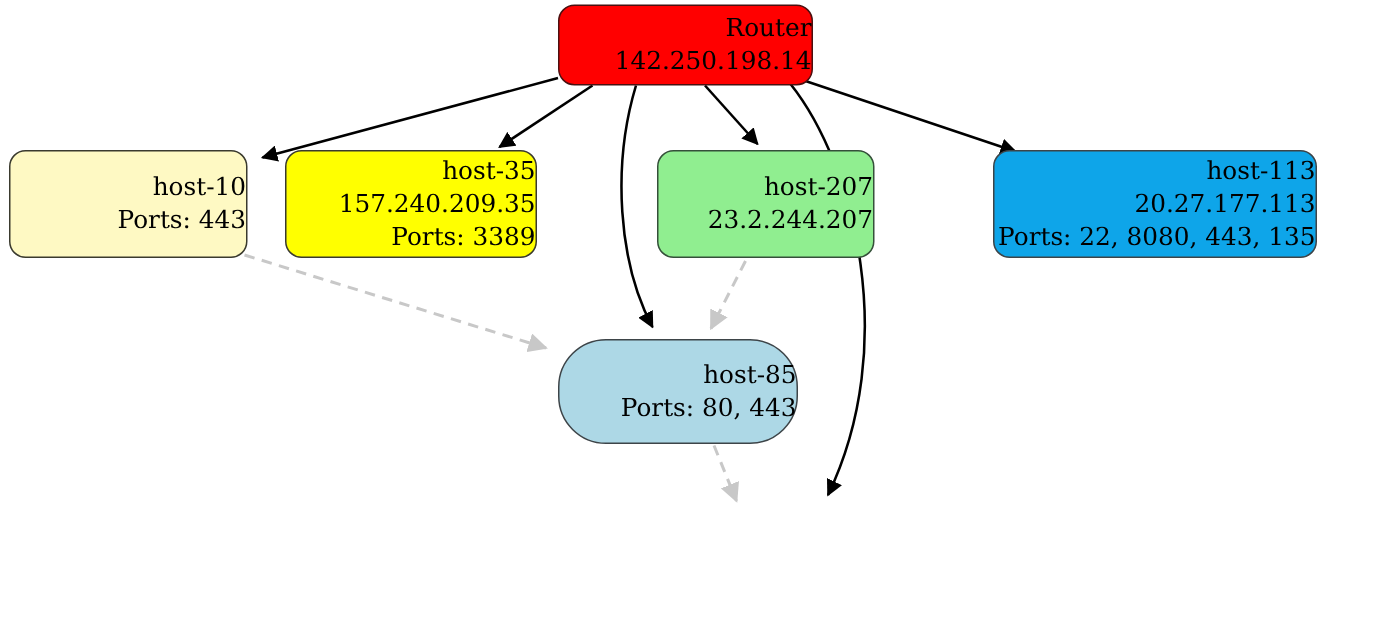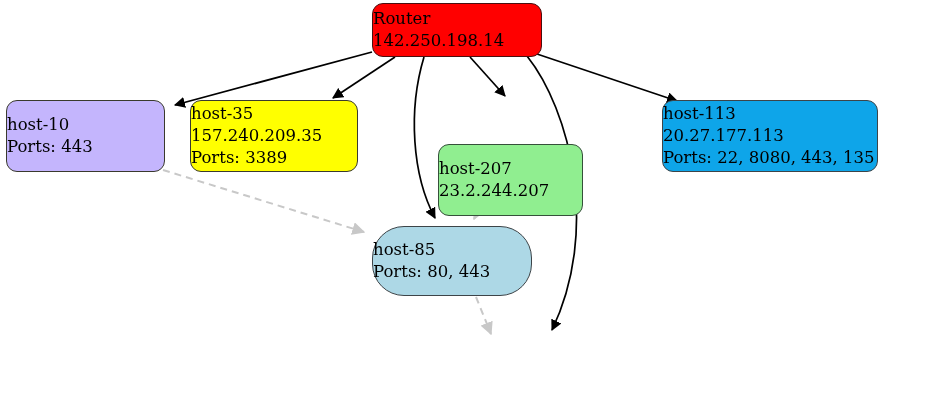--- a/index.html
+++ b/index.html
@@ -23,21 +23,21 @@
     height: 417px;
     pointer-events: none;
   }
   .node {
     position: absolute;
     box-sizing: border-box;
     border-radius: 11px;
     border: 1.6px solid #3a3a2e;
     display: flex;
     flex-direction: column;
-    align-items: flex-start;
+    align-items: flex-end;
     justify-content: center;
     text-align: center;
     color: #000000;
     font-size: 16.5px;
     line-height: 1.33;
     z-index: 2;
   }
   .node .line {
     white-space: nowrap;
     display: block;
@@ -84,32 +84,32 @@
     <path d="M 497 174 L 474 219" fill="none" stroke="#c8c8c8" stroke-width="2" stroke-dasharray="7,5" marker-end="url(#arrow-gray)"></path>
 
     <path d="M 476 297 L 491 334" fill="none" stroke="#c8c8c8" stroke-width="2" stroke-dasharray="7,5" marker-end="url(#arrow-gray)"></path>
   </svg>
 
   <div class="node router" style="left:372px; top:3px; width:170px; height:54px; background:#ff0000;">
     <span class="line">Router</span>
     <span class="line">142.250.198.14</span>
   </div>
 
-  <div class="node" style="left:6px; top:100px; width:159px; height:72px; background:#c4b5fd;">
+  <div class="node" style="left:6px; top:100px; width:159px; height:72px; background:#fef9c3;">
     <span class="line">host-10</span>
     <span class="line">Ports: 443</span>
   </div>
 
   <div class="node" style="left:190px; top:100px; width:168px; height:72px; background:#ffff00;">
     <span class="line">host-35</span>
     <span class="line">157.240.209.35</span>
     <span class="line">Ports: 3389</span>
   </div>
 
-  <div class="node green" style="left:438px; top:100px; width:145px; height:72px; background:#90ee90;margin-top:44px;">
+  <div class="node green" style="left:438px; top:100px; width:145px; height:72px; background:#90ee90;">
     <span class="line">host-207</span>
     <span class="line">23.2.244.207</span>
   </div>
 
   <div class="node blue" style="left:662px; top:100px; width:216px; height:72px; background:#0ea5e9;">
     <span class="line">host-113</span>
     <span class="line">20.27.177.113</span>
     <span class="line">Ports: 22, 8080, 443, 135</span>
   </div>
 

